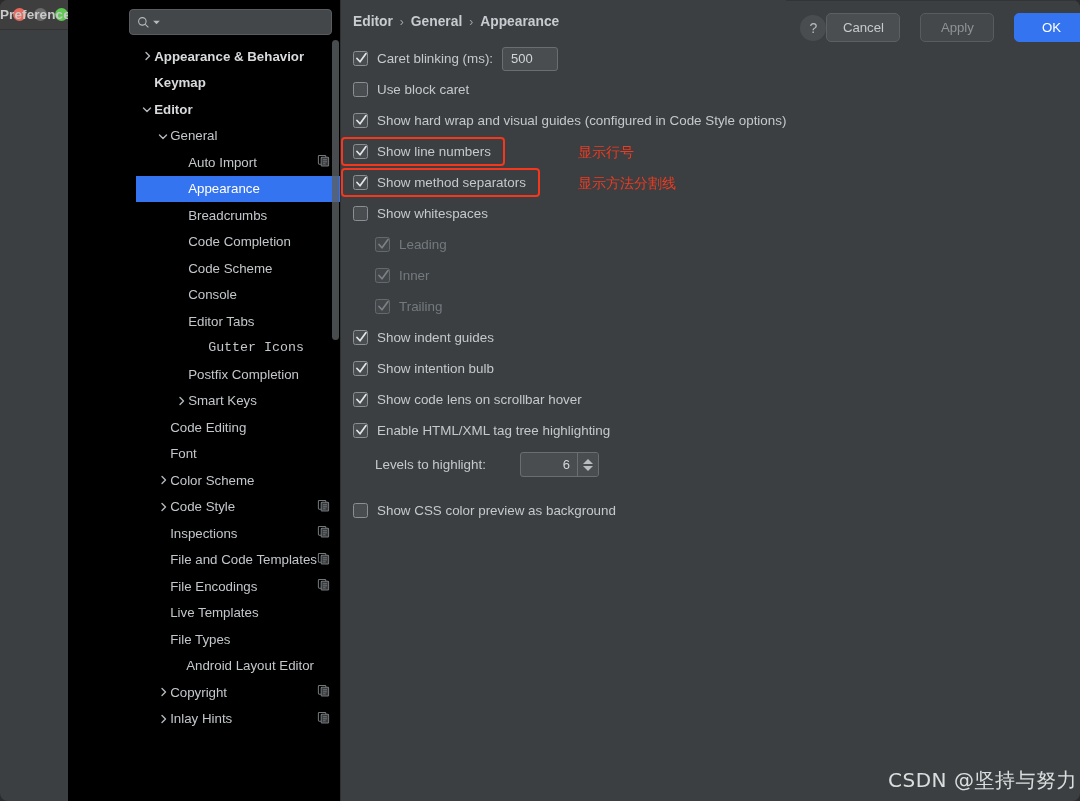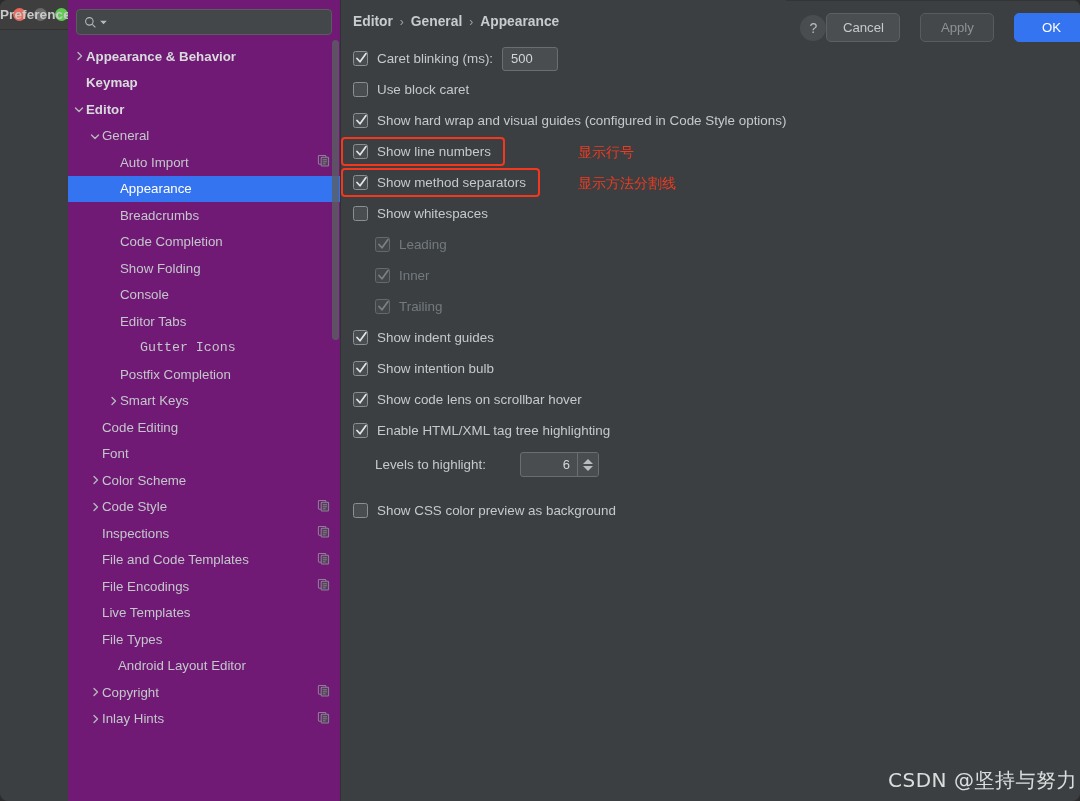--- a/index.html
+++ b/index.html
@@ -36,25 +36,26 @@
     font-size: 13.5px; font-weight: bold; color: #c9c9c9;
     letter-spacing: .1px; pointer-events: none;
   }
 
   
   .body { flex: 1 1 auto; display: flex; min-height: 0; }
 
   
   .sidebar {
     width: 273px; flex: 0 0 273px;
-    background: #701a75;
+    background: #000000;
     display: flex; flex-direction: column;
     border-right: 1px solid #2f3133;
     position: relative;
     overflow: hidden;
+    align-items: flex-end;
   }
   .search-wrap { padding: 9px 8px 6px 8px; }
   .search-box {
     height: 26px; width: 100%;
     background: #44474a;
     border: 1px solid #5a5d60;
     border-radius: 4px;
     display: flex; align-items: center;
     padding: 0 7px; gap: 3px;
   }
@@ -311,21 +312,21 @@
           <div class="tree-row" style="padding-left: 38px;">
             <span class="arrow empty"></span>
             <span class="tree-label">Breadcrumbs</span>
           </div>
           <div class="tree-row" style="padding-left: 38px;">
             <span class="arrow empty"></span>
             <span class="tree-label">Code Completion</span>
           </div>
           <div class="tree-row" style="padding-left: 38px;">
             <span class="arrow empty"></span>
-            <span class="tree-label">Show Folding</span>
+            <span class="tree-label">Code Scheme</span>
           </div>
           <div class="tree-row" style="padding-left: 38px;">
             <span class="arrow empty"></span>
             <span class="tree-label">Console</span>
           </div>
           <div class="tree-row" style="padding-left: 38px;">
             <span class="arrow empty"></span>
             <span class="tree-label">Editor Tabs</span>
           </div>
           <div class="tree-row" style="padding-left: 58px; font-family: Liberation Mono, monospace;">

